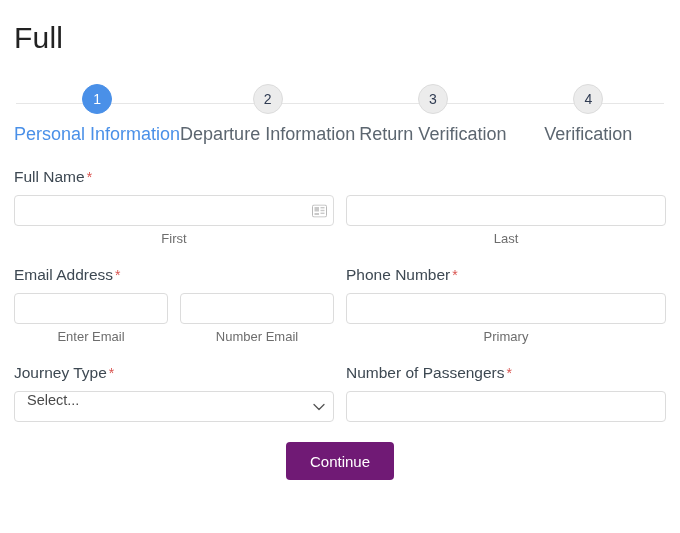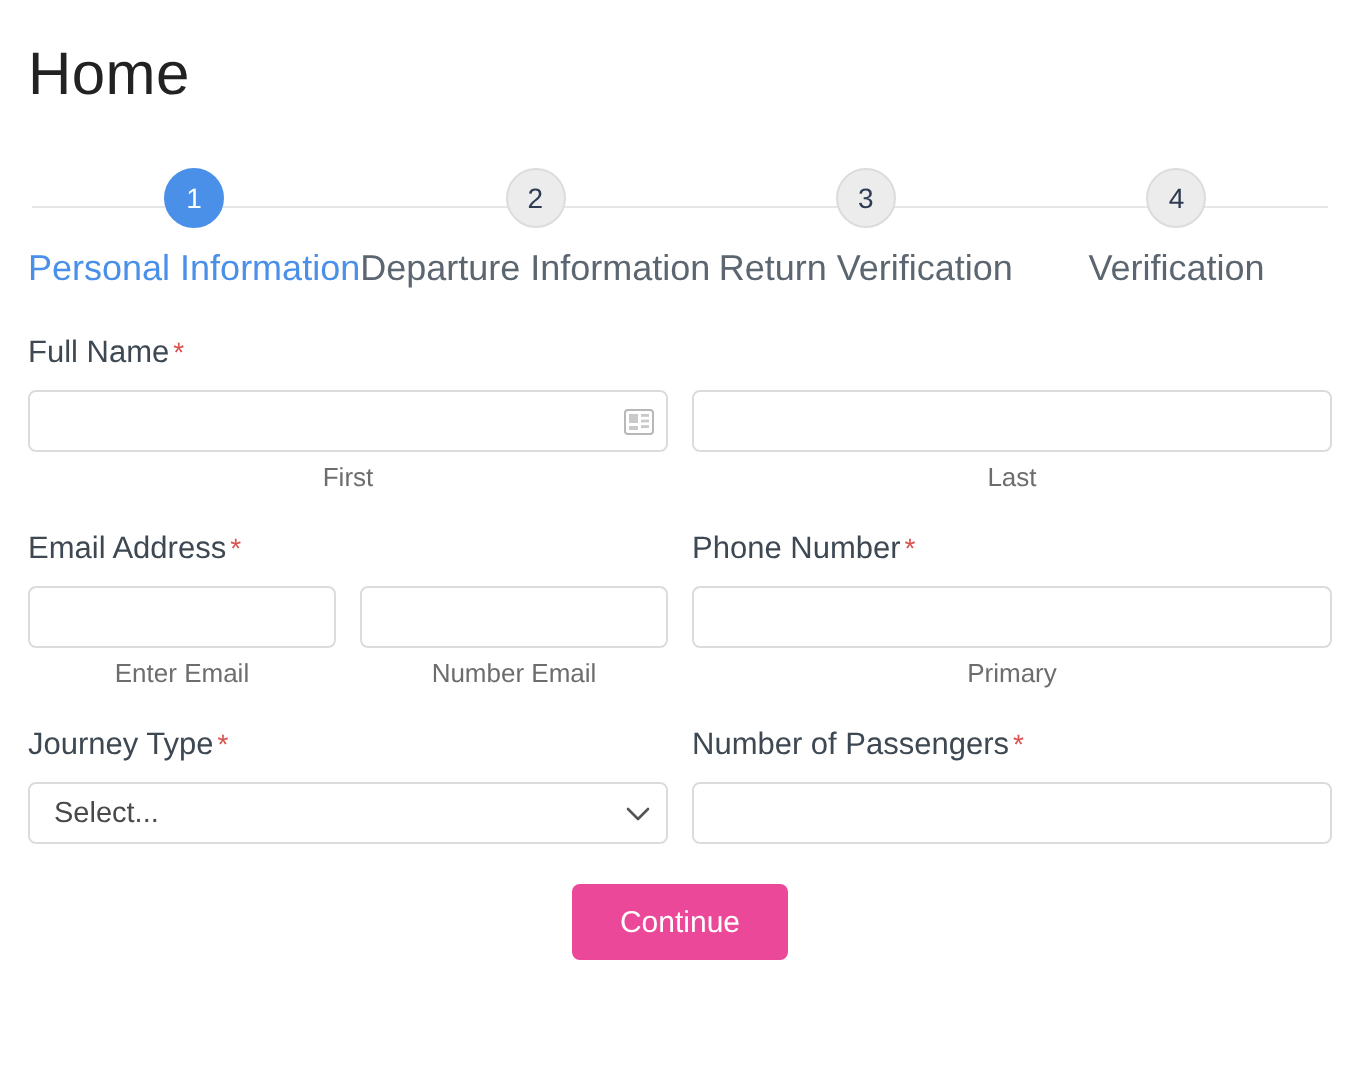--- a/index.html
+++ b/index.html
@@ -163,58 +163,57 @@
     width: 100%;
     height: 31px;
     box-sizing: border-box;
     border: 1px solid #dcdcdc;
     border-radius: 4px;
     background: #ffffff;
     padding: 0 26px 0 12px;
     font-size: 14.5px;
     color: #4a4a4a;
     display: flex;
-    align-items: center;
   }
   .chevron {
     position: absolute;
     right: 9px;
     top: 50%;
     transform: translateY(-50%);
     width: 12px;
     height: 8px;
     line-height: 0;
     pointer-events: none;
   }
 
   
   .footer {
     margin-top: 18px;
     display: flex;
     justify-content: center;
   }
   .btn-primary {
-    background: #ec4899;
+    background: #701a75;
     color: #ffffff;
     border: none;
     border-radius: 4px;
     font-size: 15px;
     font-family: "Liberation Sans", sans-serif;
     padding: 0 22px;
     height: 38px;
     min-width: 108px;
     cursor: pointer;
   }
 </style>
 </head>
 <body>
 
 <div class="page">
 
-  <h1 class="page-title">Home</h1>
+  <h1 class="page-title">Full</h1>
 
   <div class="stepper">
     <div class="stepper-line"></div>
     <div class="steps">
 
       <div class="step active">
         <div class="step-circle">1</div>
         <div class="step-label">Personal Information</div>
       </div>
 

